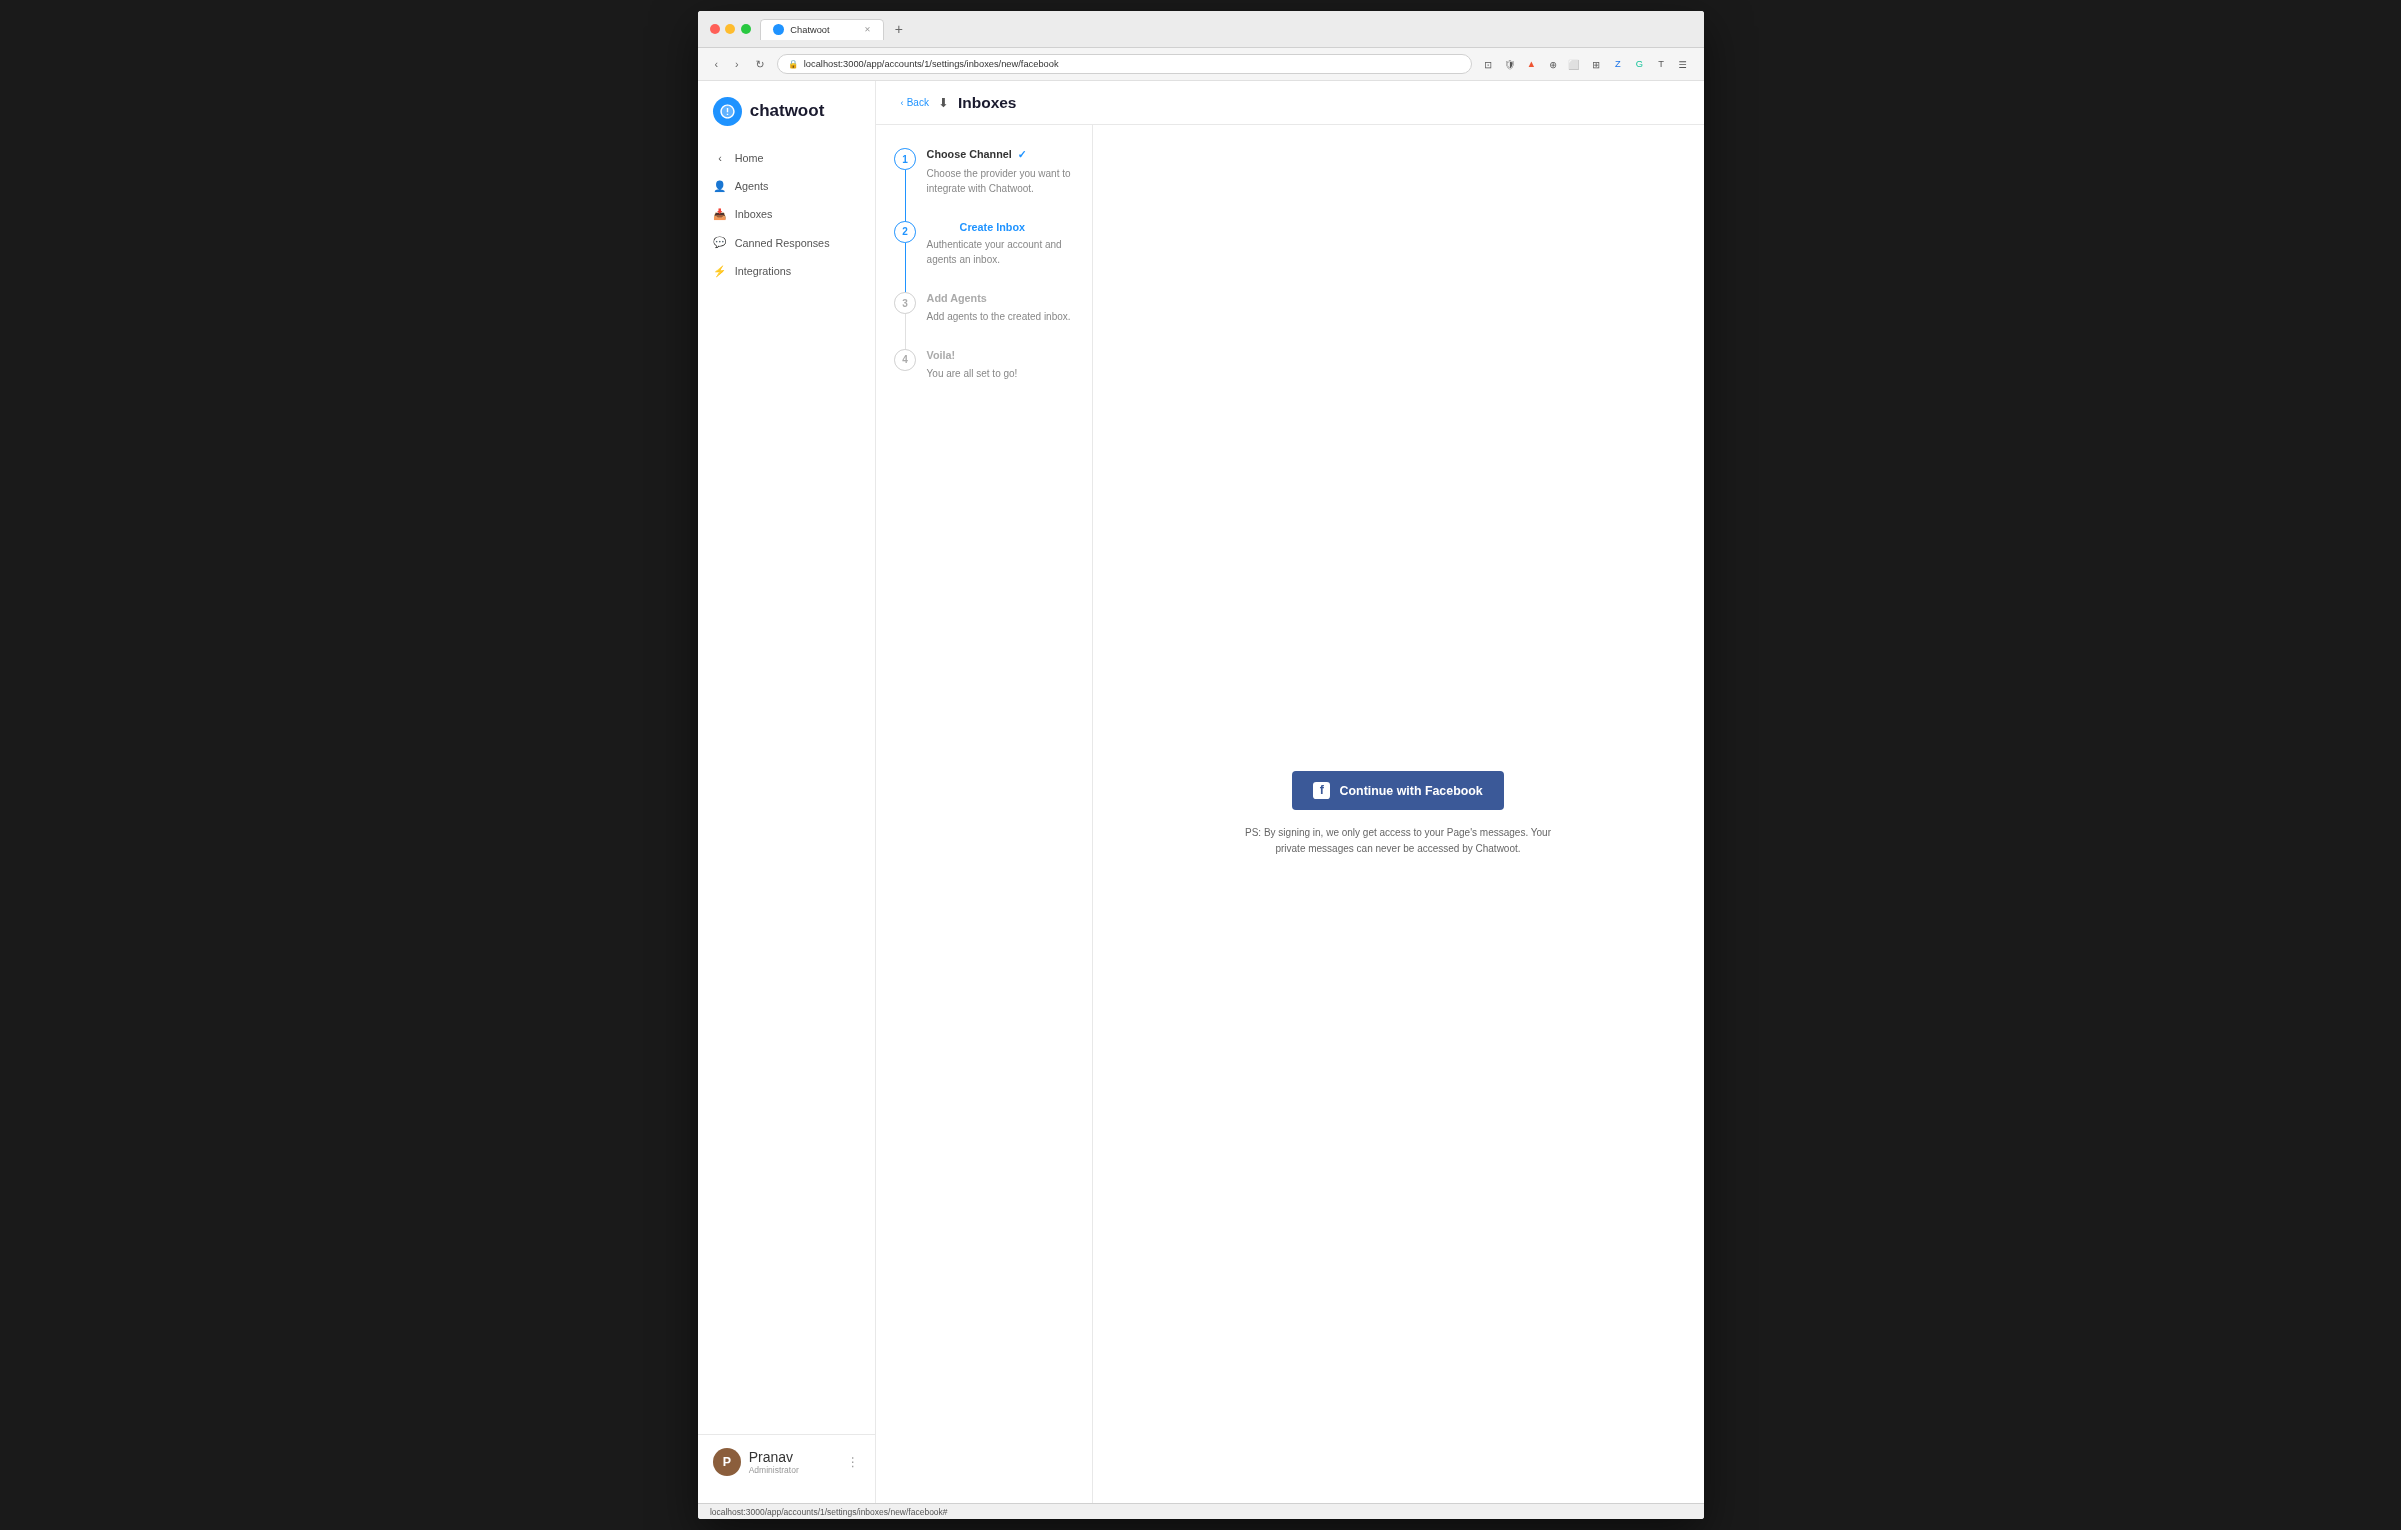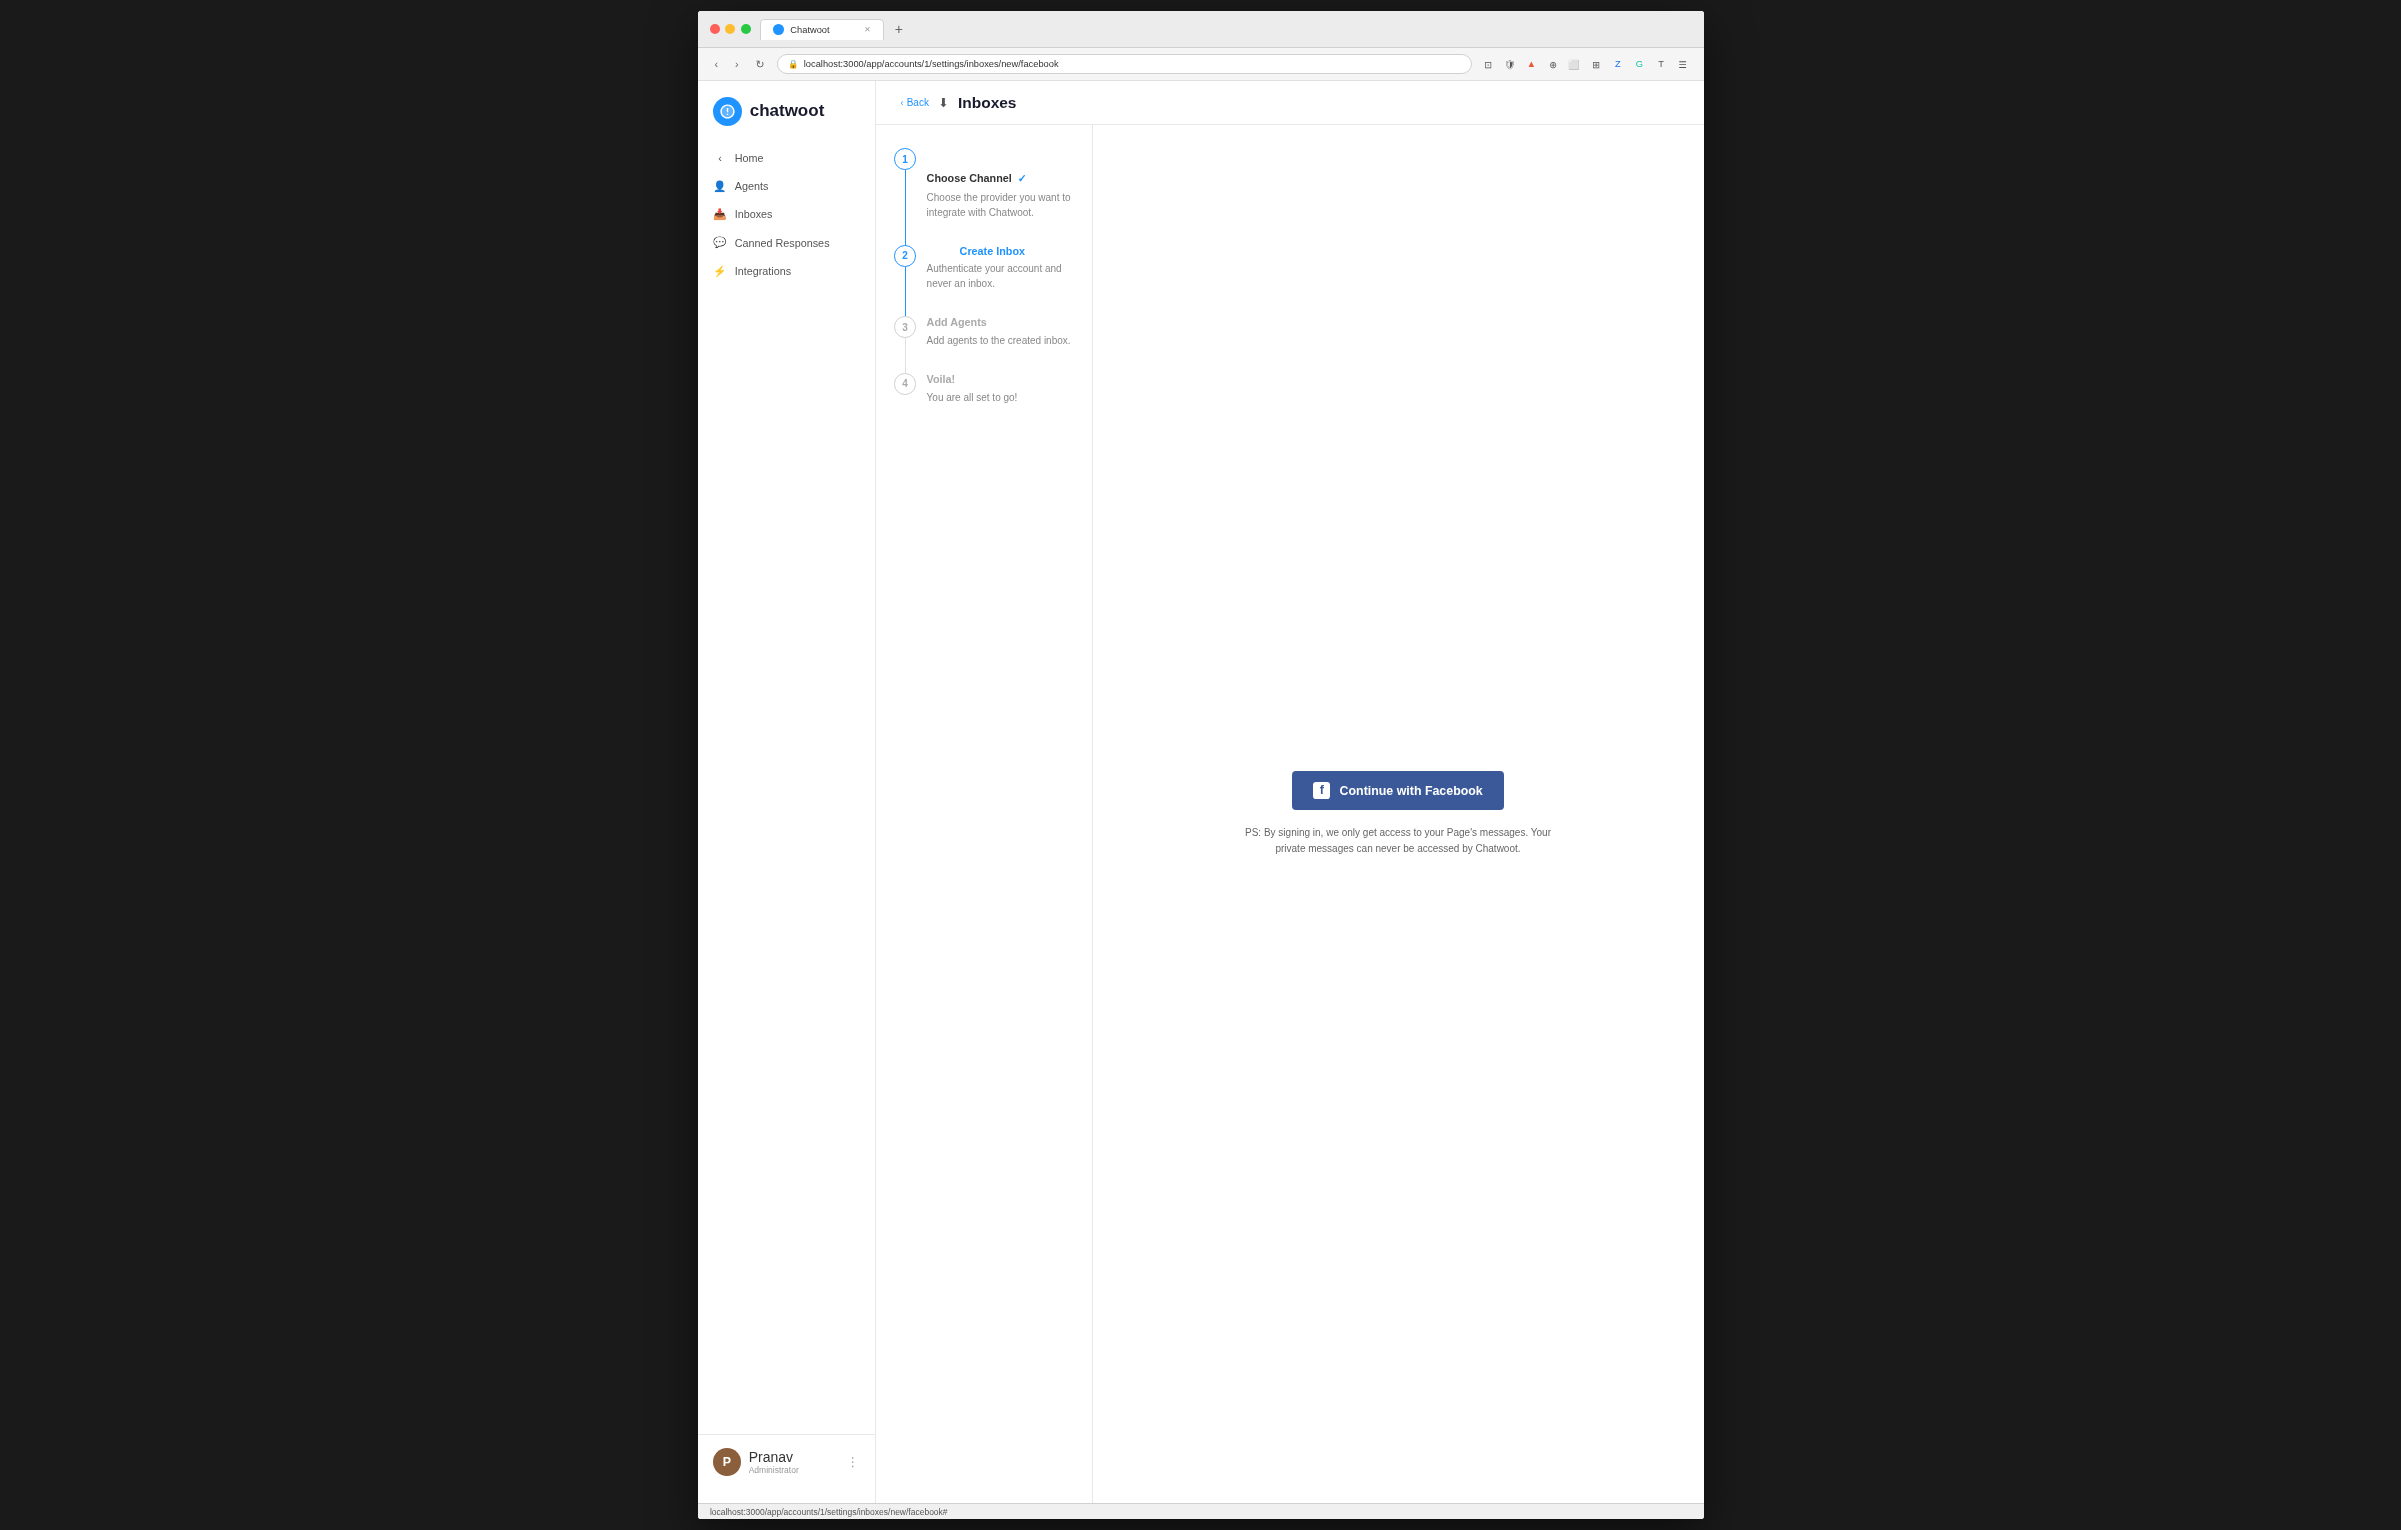--- a/index.html
+++ b/index.html
@@ -118,21 +118,21 @@
       display: flex; align-items: center; justify-content: center;
       font-size: 10px; font-weight: 600; flex-shrink: 0;
       position: relative; z-index: 1;
     }
     .step-num.done { background: #fff; border: 1.5px solid #1f93ff; color: #1f93ff; }
     .step-num.active { background: #fff; border: 1.5px solid #1f93ff; color: #1f93ff; }
     .step-num.inactive { background: #fff; border: 1.5px solid #d0d0d0; color: #aaa; }
     .step-content { padding-bottom: 25px; }
     .step-title { font-size: 10.8px; font-weight: 600; margin-bottom: 4.6px; }
     .step-title.active { color: #1f93ff; margin-left: 33px; }
-    .step-title.done { color: #333; margin-top: 24px; }
+    .step-title.done { color: #333; }
     .step-title.inactive { color: #aaa; }
     .step-desc { font-size: 10px; color: #888; line-height: 1.5; }
     .check-icon { color: #1f93ff; font-size: 10.8px; margin-left: 3.1px; }
 
     
     .right-panel {
       flex: 1;
       display: flex;
       flex-direction: column;
       align-items: center;
@@ -277,21 +277,21 @@
                 <span>Choose Channel</span><span class="check-icon"> ✓</span>
               </div>
               <div class="step-desc">Choose the provider you want to integrate with Chatwoot.</div>
             </div>
           </div>
 
           <div class="step active">
             <div class="step-num active">2</div>
             <div class="step-content">
               <div class="step-title active">Create Inbox</div>
-              <div class="step-desc">Authenticate your account and never an inbox.</div>
+              <div class="step-desc">Authenticate your account and agents an inbox.</div>
             </div>
           </div>
 
           <div class="step">
             <div class="step-num inactive">3</div>
             <div class="step-content">
               <div class="step-title inactive">Add Agents</div>
               <div class="step-desc">Add agents to the created inbox.</div>
             </div>
           </div>

